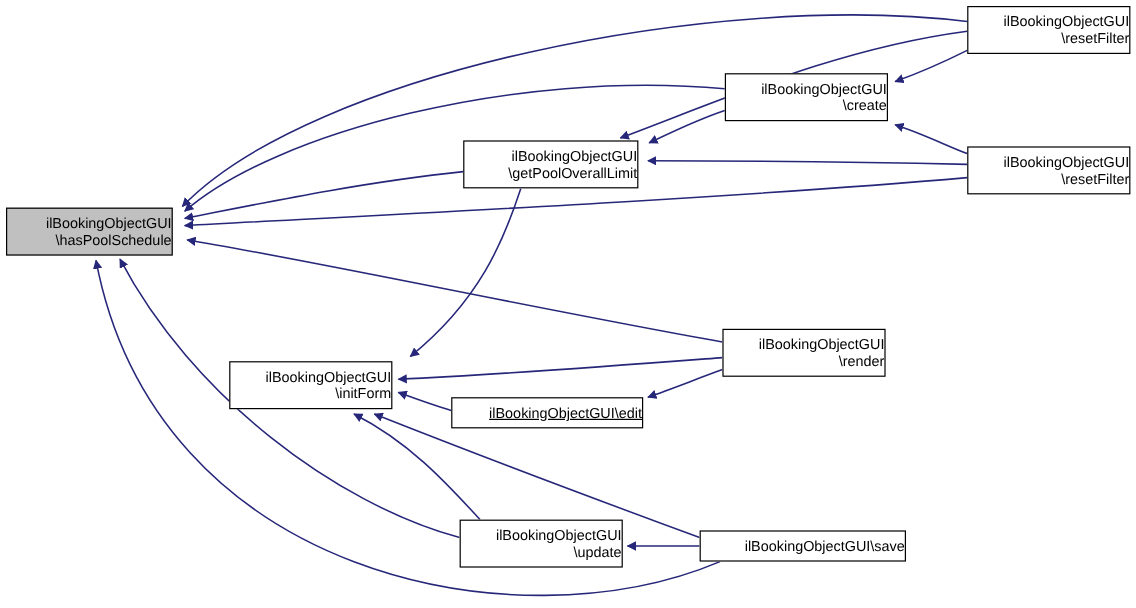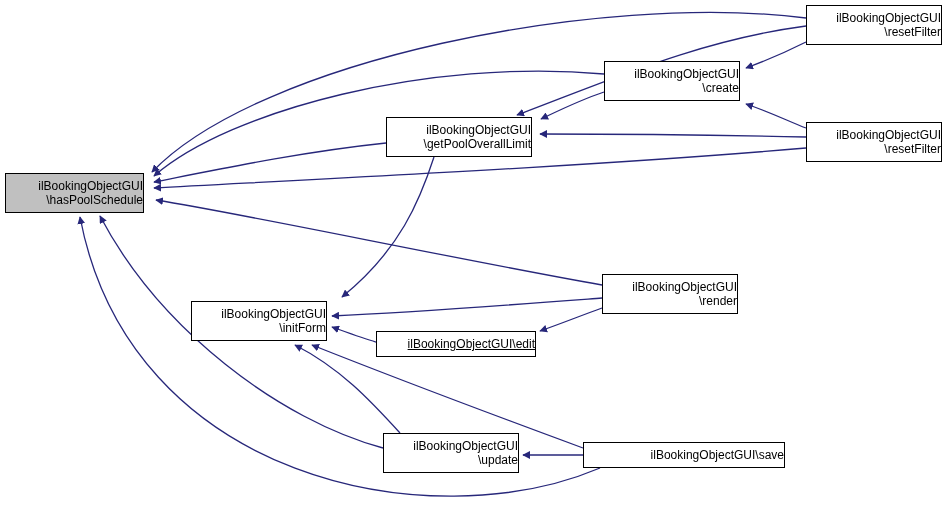--- a/index.html
+++ b/index.html
@@ -137,17 +137,17 @@
 
   <div class="node" style="left:376px; top:331px; width:160px; height:26px;text-decoration:underline;">
     <span class="l1">ilBookingObjectGUI\edit</span>
   </div>
 
   <div class="node" style="left:383px; top:433px; width:136px; height:40px;">
     <span class="l1">ilBookingObjectGUI</span>
     <span class="l2">\update</span>
   </div>
 
-  <div class="node" style="left:583px; top:442px; width:202px; height:26px;">
+  <div class="node" style="left:583px; top:442px; width:172px; height:26px;">
     <span class="l1">ilBookingObjectGUI\save</span>
   </div>
 
 </div>
 
 </body></html>

